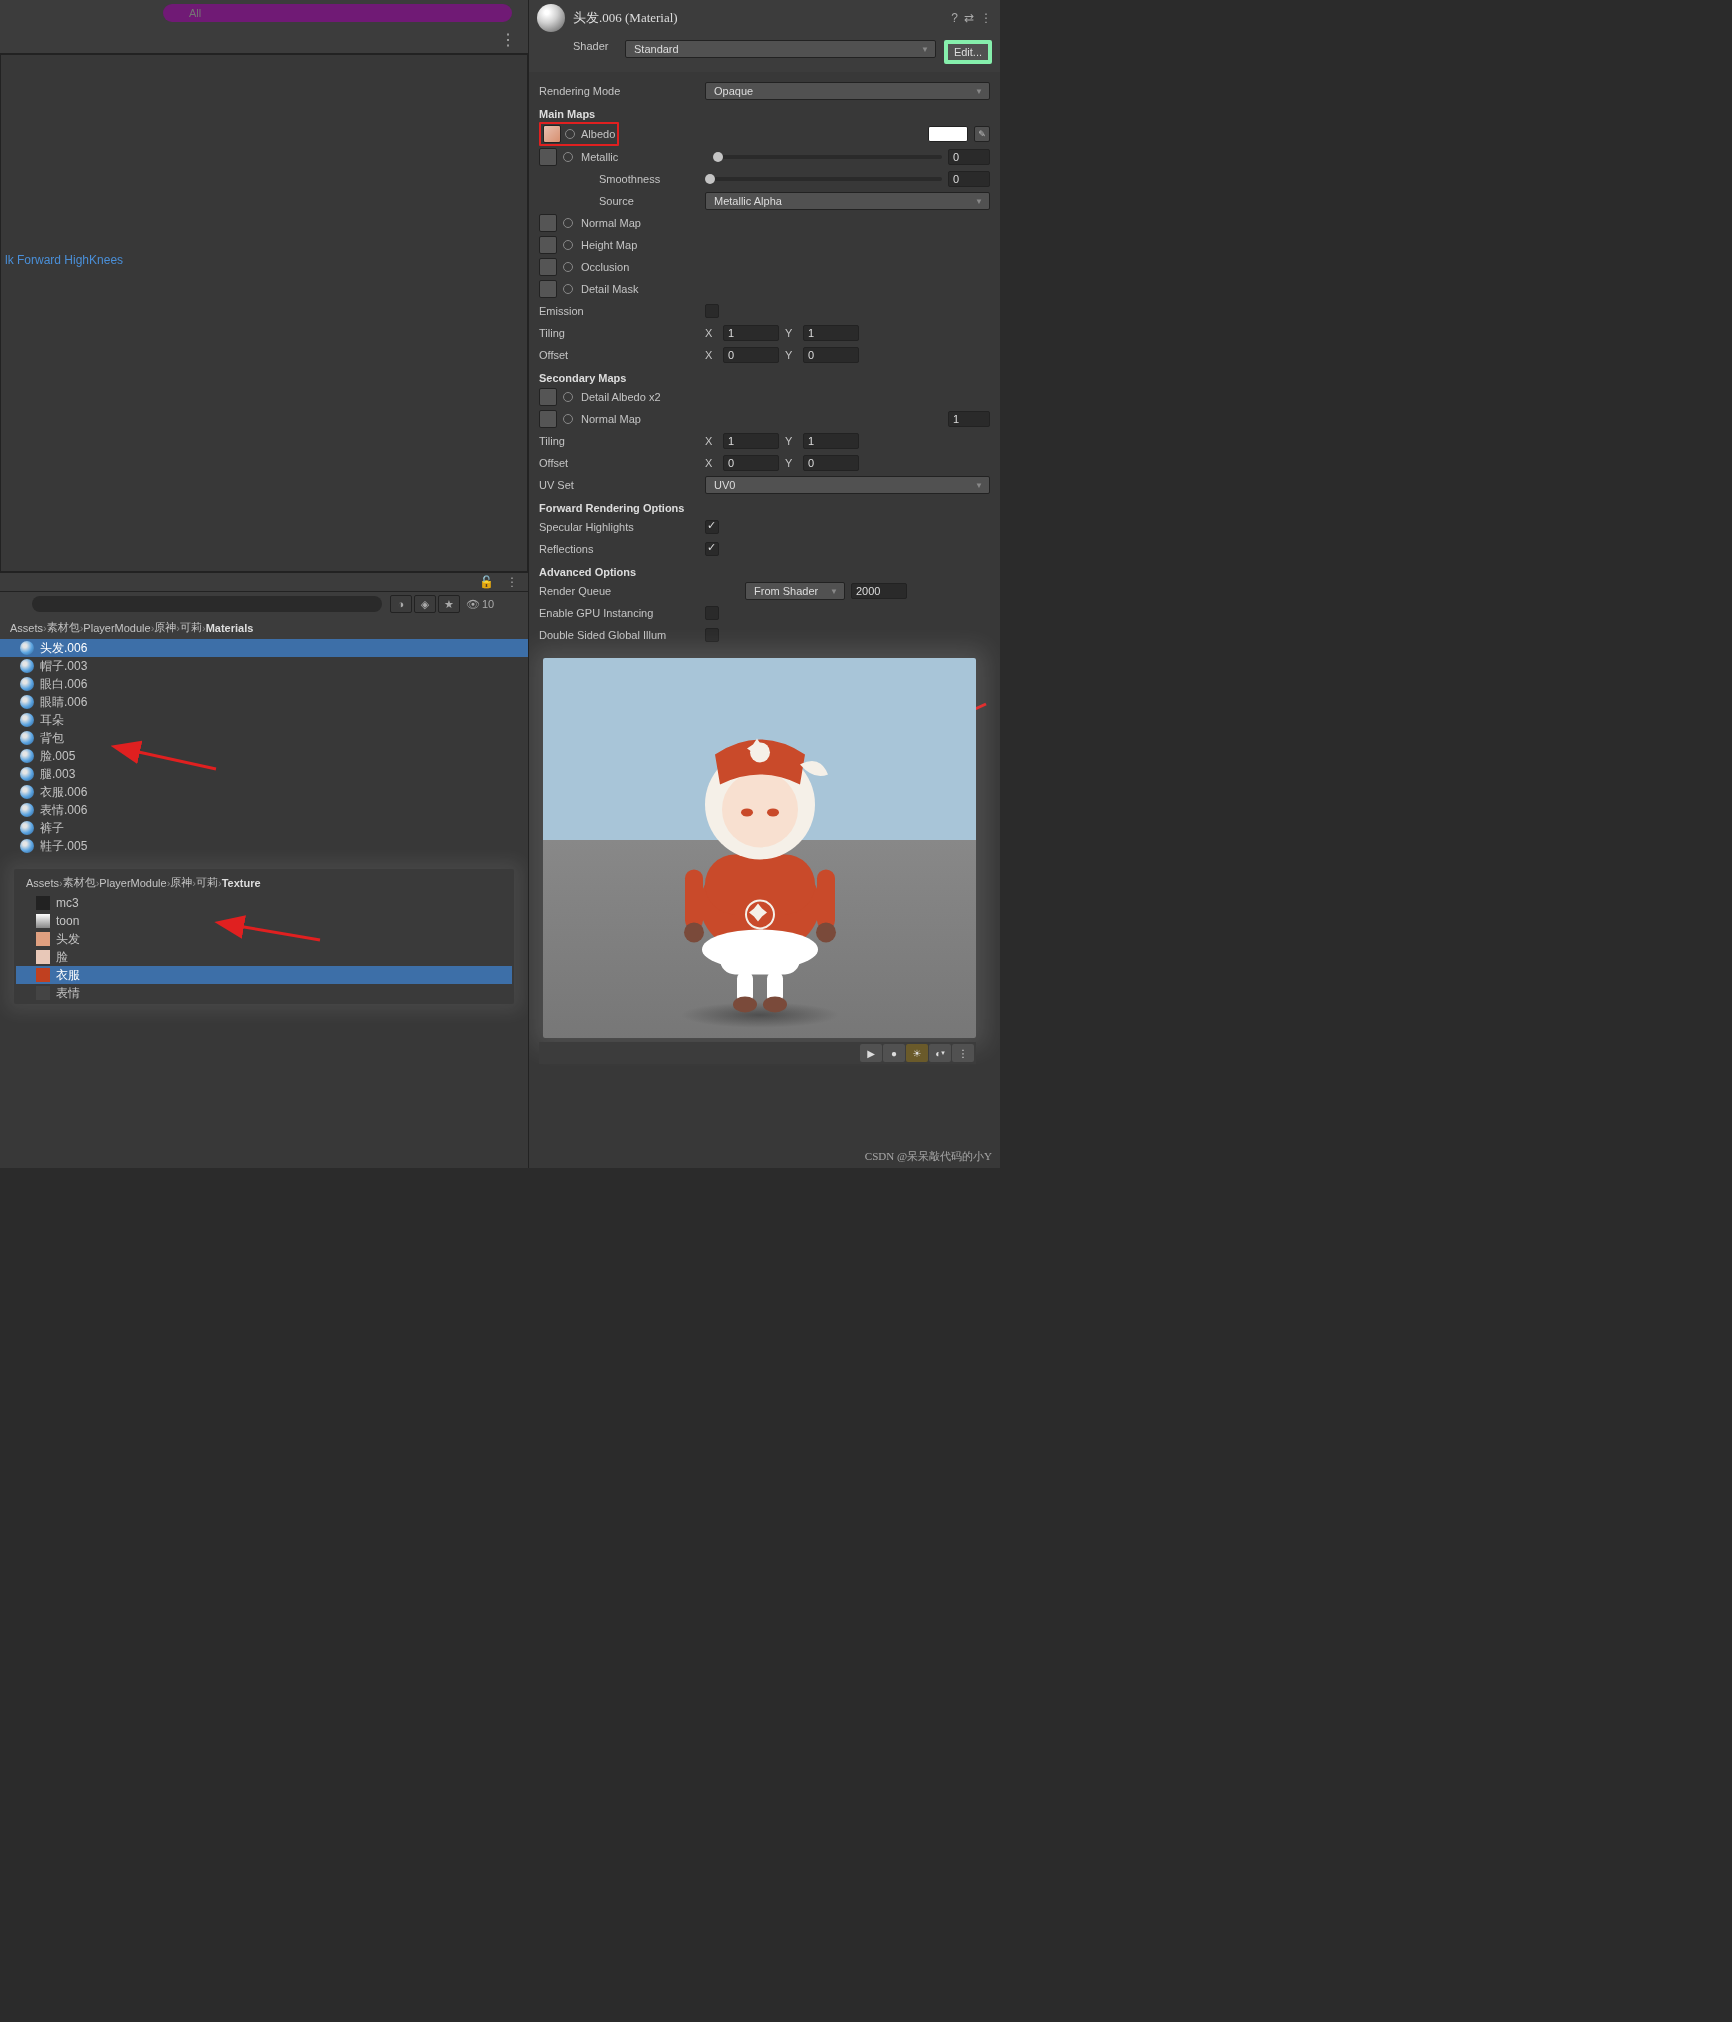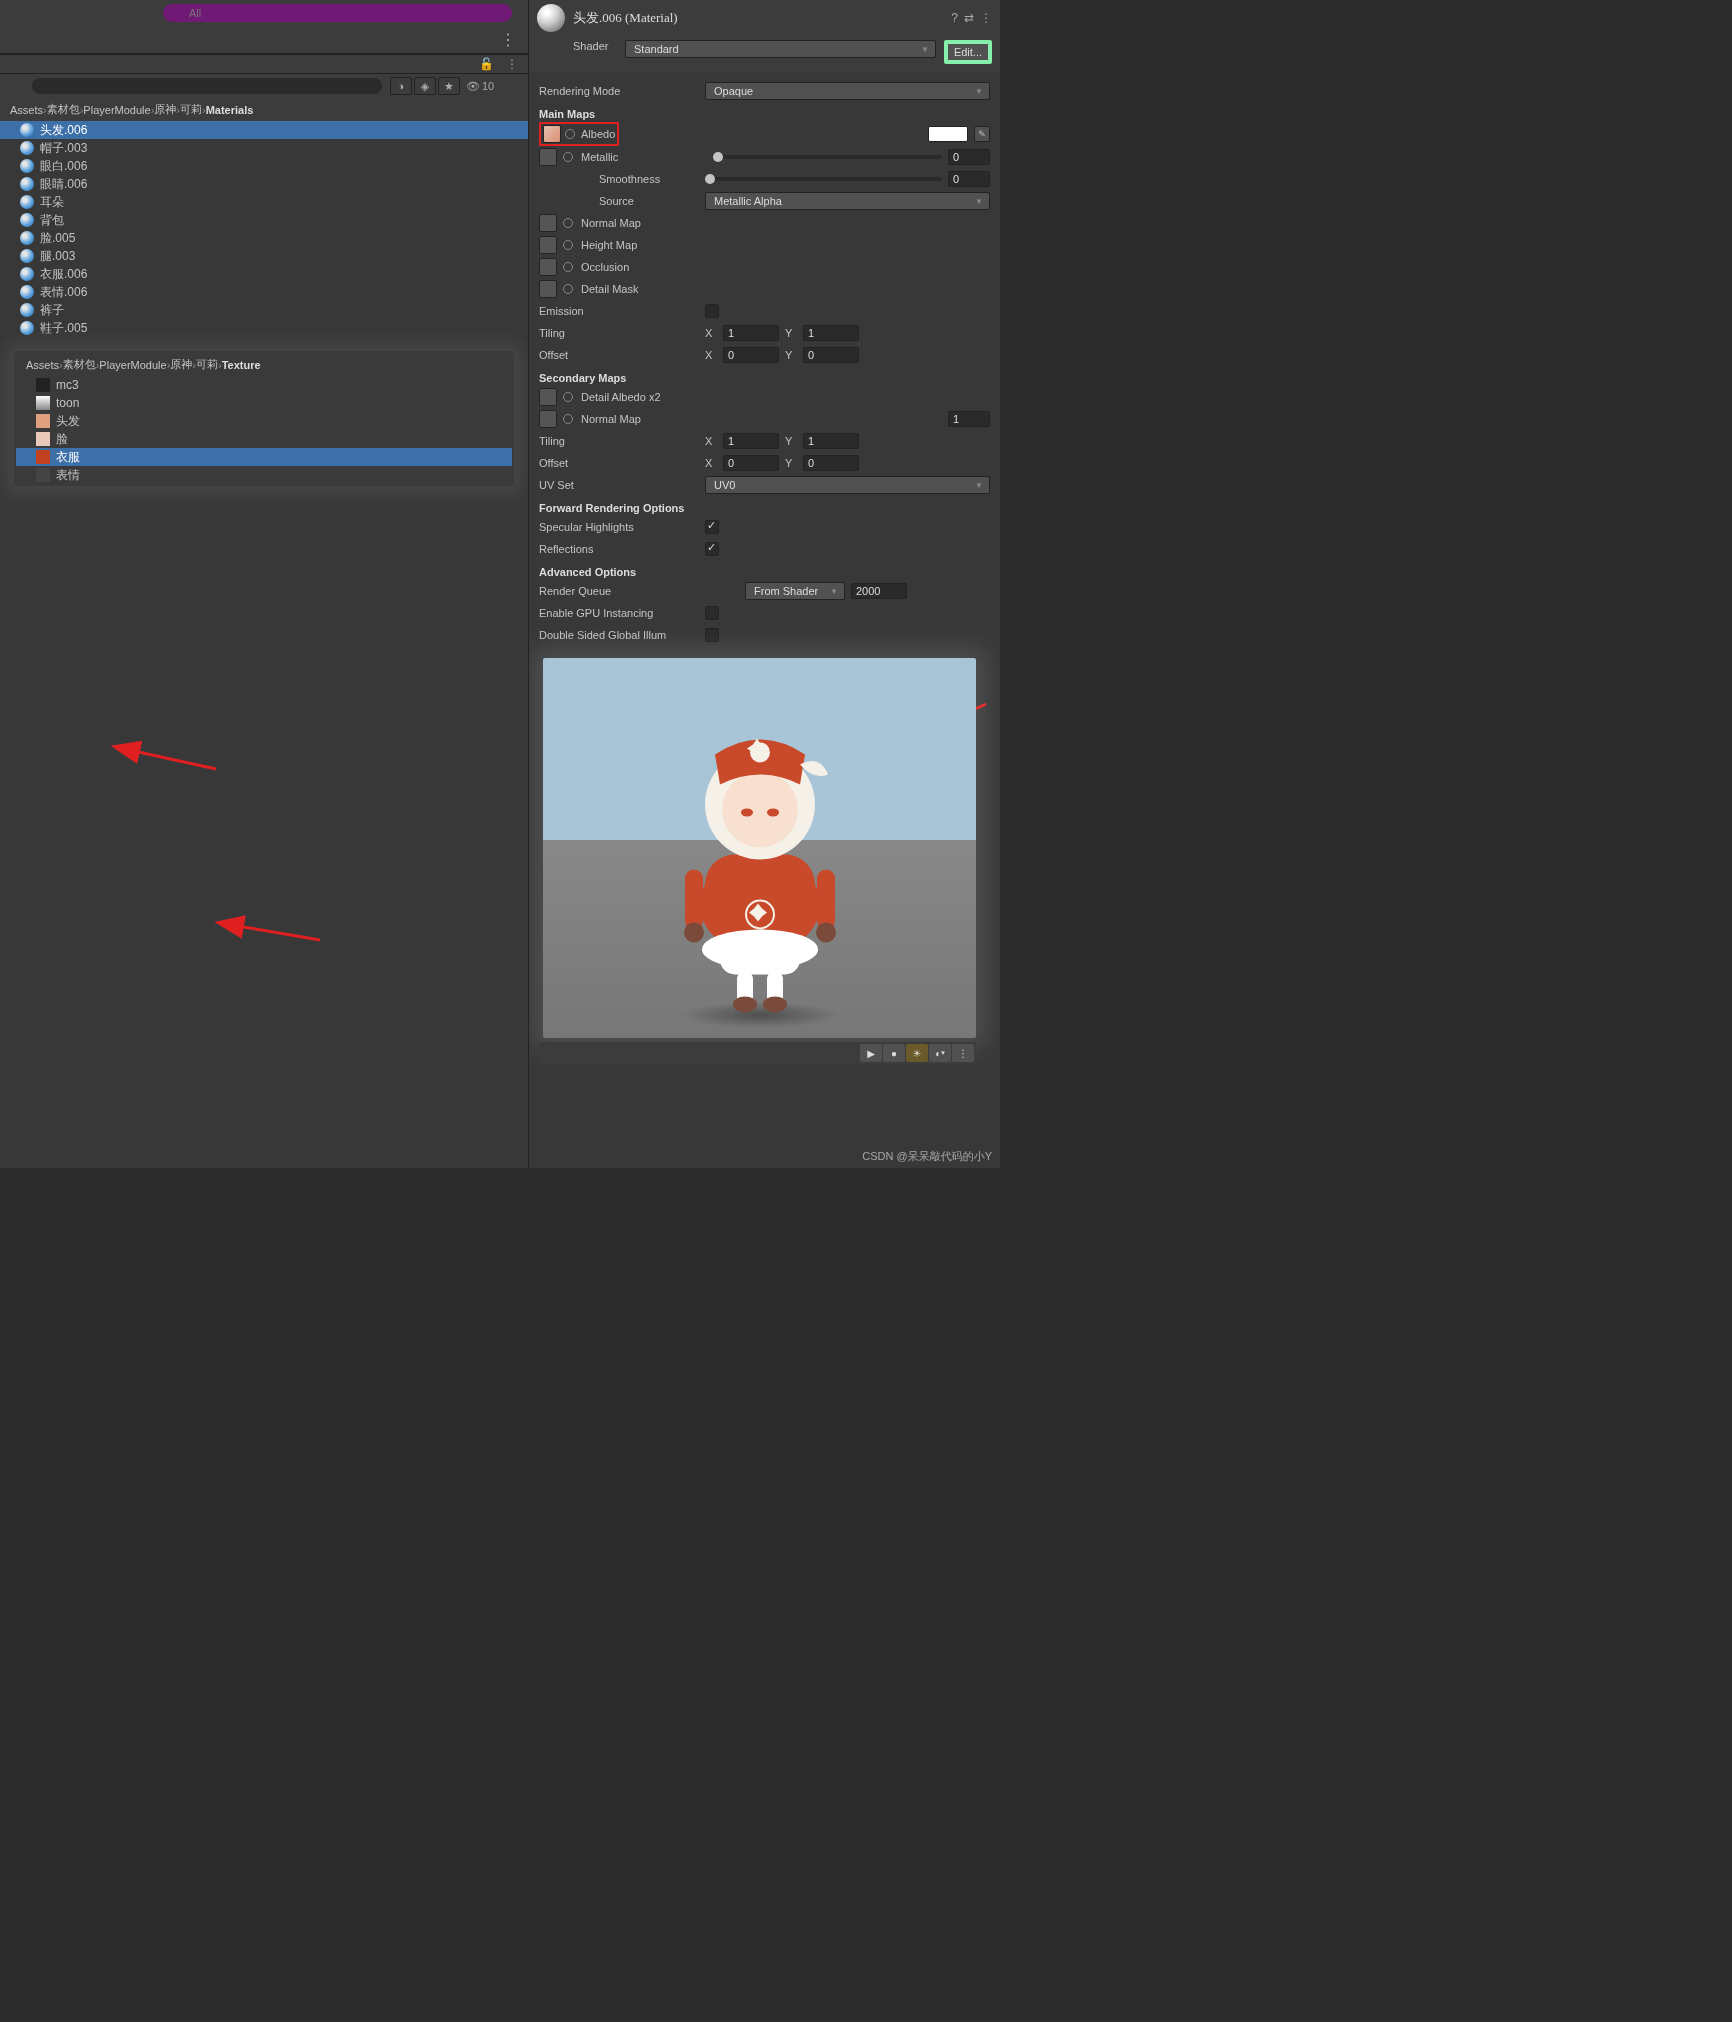--- a/index.html
+++ b/index.html
@@ -73,36 +73,39 @@
 .checkbox.checked::after { content: "✓"; position: absolute; top: -2px; left: 1px; color: #ddd; font-size: 11px; }
 
 .albedo-box { border: 2px solid #e02020; border-radius: 1px; padding: 1px 2px; display: inline-flex; align-items: center; gap: 4px; }
 
 .preview { background: linear-gradient(#a8c5d8 0%, #a8c5d8 48%, #888 48%, #777 100%); height: 380px; margin: 12px 14px 0 4px; position: relative; box-shadow: 0 0 24px 10px rgba(255,255,255,0.12); border-radius: 2px; overflow: hidden; }
 .character { position: absolute; left: 50%; top: 50%; transform: translate(-50%, -48%); }
 .shadow-el { position: absolute; left: 50%; bottom: 10px; transform: translateX(-50%); width: 160px; height: 26px; background: radial-gradient(ellipse, rgba(0,0,0,0.35), transparent 70%); }
 .prev-toolbar { position: absolute; right: 0; bottom: -2px; display: flex; gap: 1px; background: #3c3c3c; padding: 2px; }
 .prev-btn { width: 22px; height: 18px; background: #515151; border-radius: 2px; display: flex; align-items: center; justify-content: center; font-size: 10px; color: #ddd; cursor: pointer; }
 
-.watermark { position: absolute; right: 8px; bottom: 4px; font-size: 11px; color: rgba(255,255,255,0.55); }
+.watermark { position: absolute; right: 8px; bottom: 4px; font-size: 11px; color: rgba(255,255,255,0.55); font-family: Liberation Serif, serif; }
 </style>
 </head>
 <body>
 
 <div class="main-layout">
 
   <div class="left-col">
     <div class="search-bar">
       <div class="search-wrap">
         <span class="search-ic">⌕</span>
         <input class="search-input" placeholder="All" style="">
       </div>
     </div>
     <div class="menu-row">
       <span class="menu-dots">⋮</span>
+    </div>
+    <div class="top-pane">
+      <span class="link-text">lk Forward HighKnees</span>
     </div>
 
     <div class="proj-header">
       <span class="proj-lock">🔓</span>
       <span class="proj-menu">⋮</span>
     </div>
     <div class="proj-toolbar">
       <input class="proj-search" style="">
       <div class="tool-btn">◑</div>
       <div class="tool-btn">◈</div>

